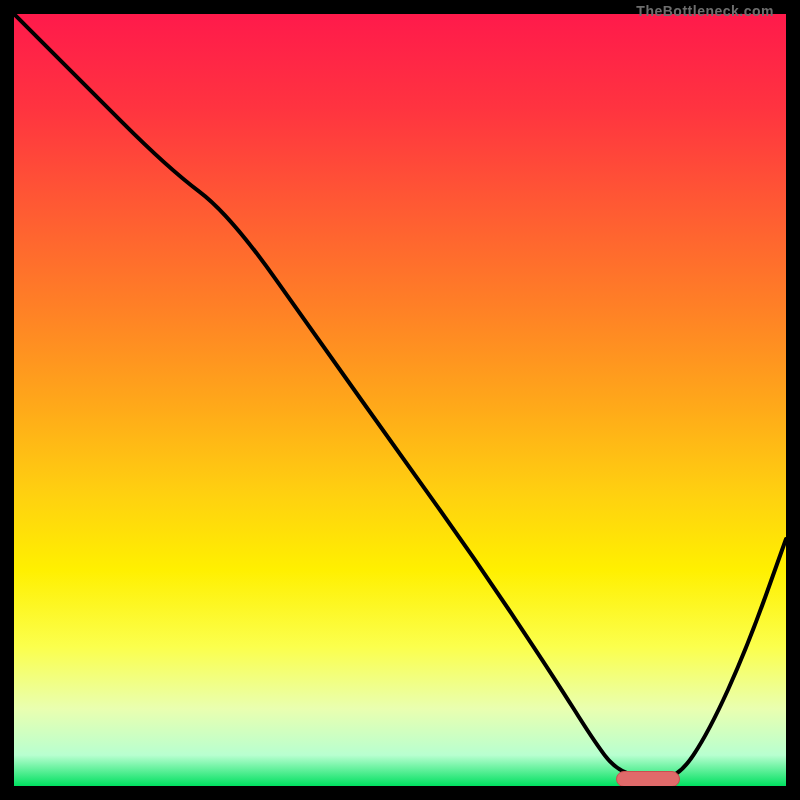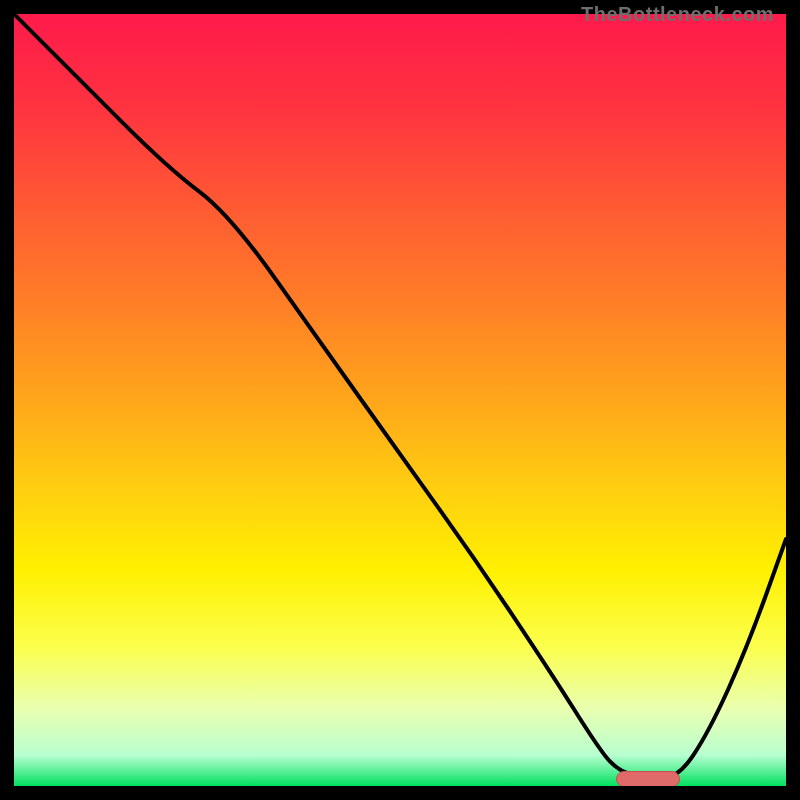--- a/index.html
+++ b/index.html
@@ -34,21 +34,21 @@
     inset: 0;
   }
   svg.curve {
     position: absolute;
     inset: 0;
   }
   .watermark {
     position: absolute;
     top: 3px;
     right: 26px;
-    font-size: 20px;
+    font-size: 14px;
     font-weight: 600;
     color: #6e6e6e;
     letter-spacing: 0.5px;
   }
   .marker {
     position: absolute;
     height: 14px;
     border-radius: 8px;
     background: #e06a6a;
     border: 1px solid #c94f4f;

